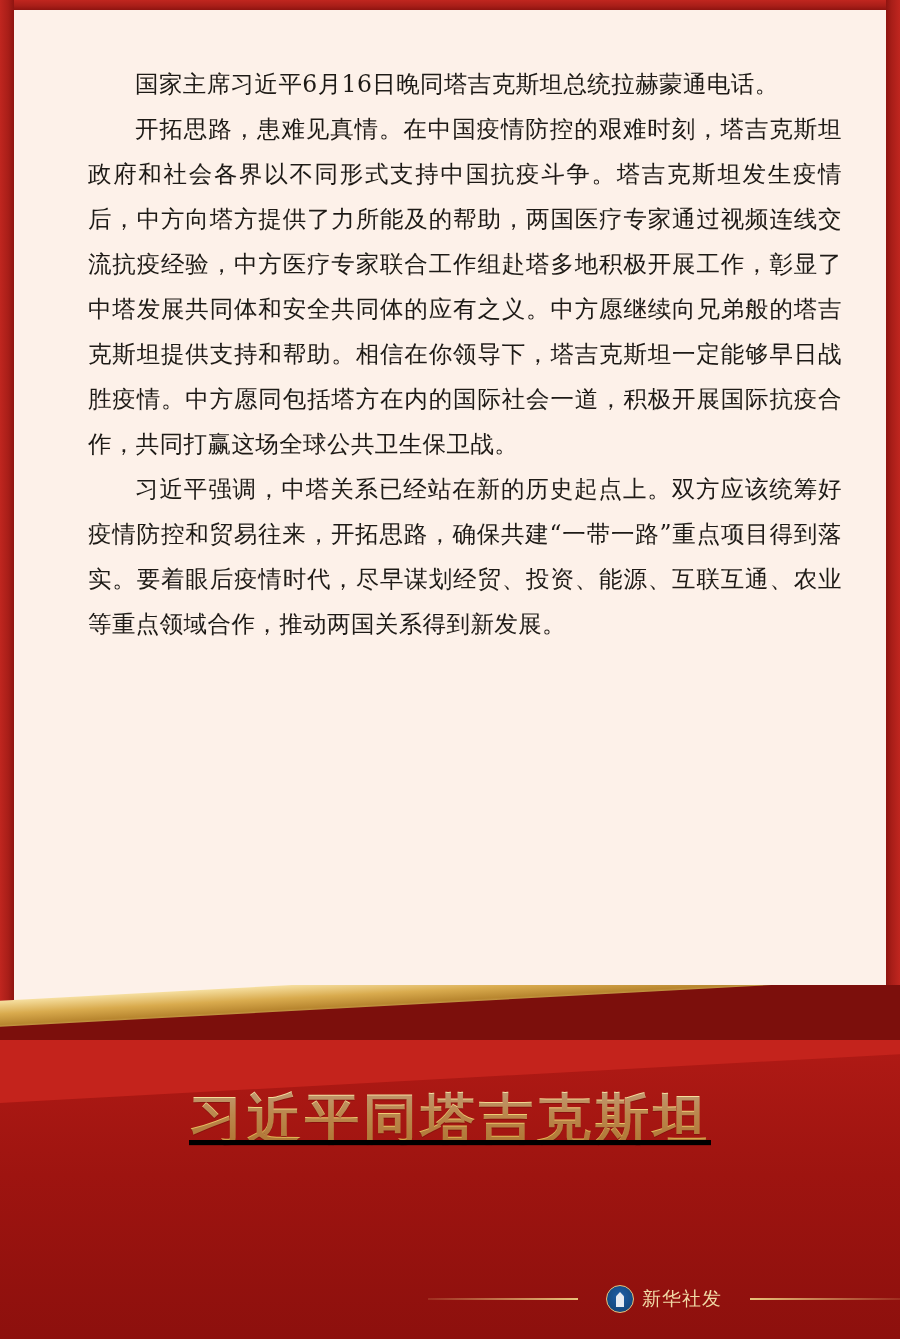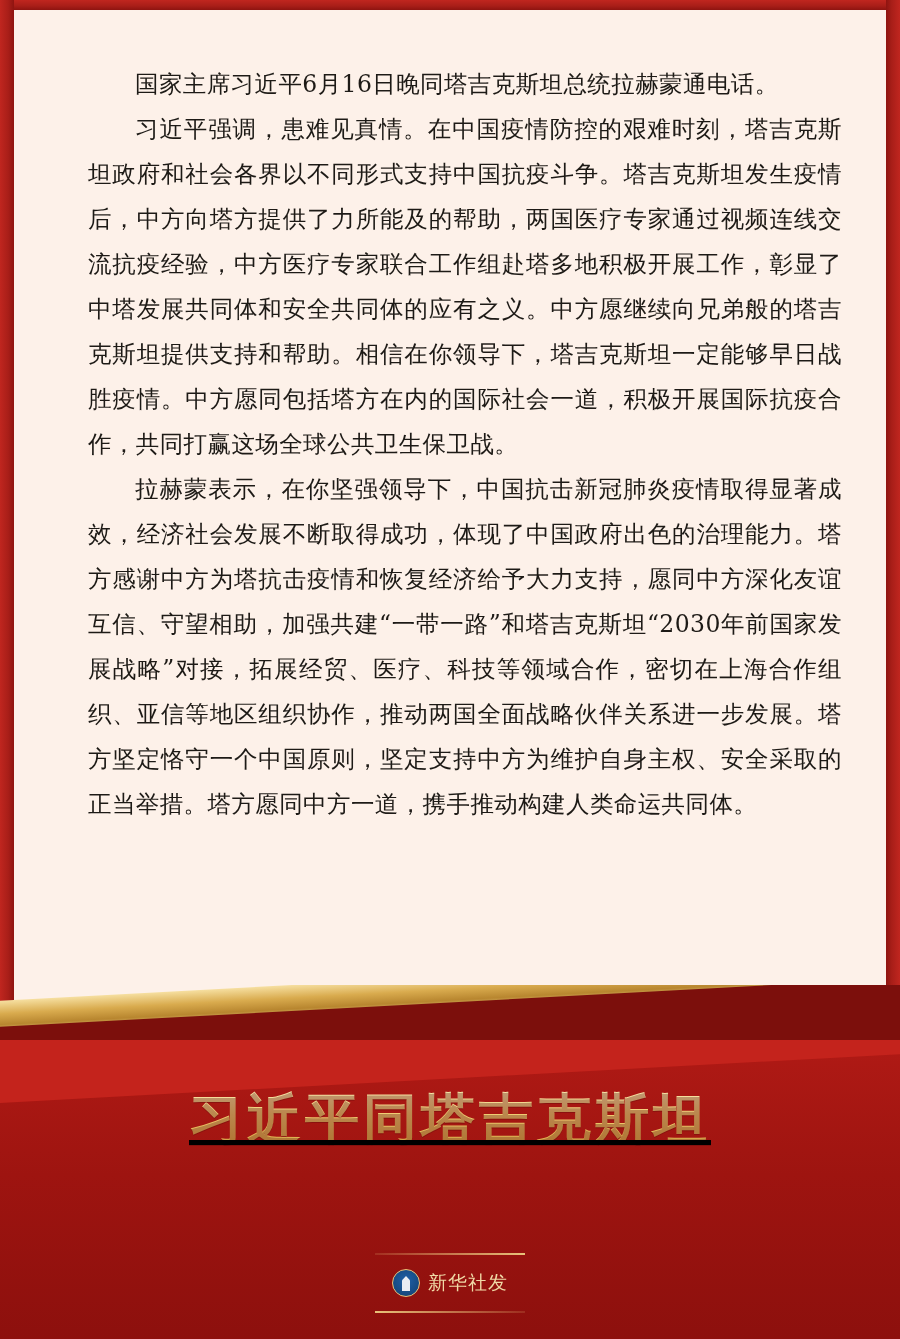--- a/index.html
+++ b/index.html
@@ -123,23 +123,22 @@
     background-clip: text;
     -webkit-text-fill-color: transparent;
     text-shadow: 0 1px 0 rgba(90,10,8,0.35);
   }
   .footer {
     position: absolute;
     left: 0; right: 0;
     bottom: 26px;
     display: flex;
     align-items: center;
-    justify-content: flex-start;
-    gap: 14px;
-    flex-direction: column;
+    justify-content: flex-end;
+    gap: 28px;
   }
   .rule {
     width: 150px;
     height: 2px;
     background: linear-gradient(to right, rgba(240,205,130,0.15), #e8c27a);
   }
   .rule.right {
     background: linear-gradient(to left, rgba(240,205,130,0.15), #e8c27a);
   }
   .agency {
@@ -179,22 +178,22 @@
 
 <div class="poster">
 
   <div class="edge-top"></div>
   <div class="edge-left"></div>
   <div class="edge-right"></div>
 
   <div class="paper">
     <div class="body-text">
       <p>国家主席习近平6月16日晚同塔吉克斯坦总统拉赫蒙通电话。</p>
-      <p>习近平强调，患难见真情。在中国疫情防控的艰难时刻，塔吉克斯坦政府和社会各界以不同形式支持中国抗疫斗争。塔吉克斯坦发生疫情后，中方向塔方提供了力所能及的帮助，两国医疗专家通过视频连线交流抗疫经验，中方医疗专家联合工作组赴塔多地积极开展工作，彰显了中塔发展共同体和安全共同体的应有之义。中方愿继续向兄弟般的塔吉克斯坦提供支持和帮助。相信在你领导下，塔吉克斯坦一定能够早日战胜疫情。中方愿同包括塔方在内的国际社会一道，积极开展国际抗疫合作，共同打赢这场全球公共卫生保卫战。</p>
-      <p>拉赫蒙表示，在你坚强领导下，中国抗击新冠肺炎疫情取得显著成效，经济社会发展不断取得成功，体现了中国政府出色的治理能力。塔方感谢中方为塔抗击疫情和恢复经济给予大力支持，愿同中方深化友谊互信、守望相助，加强共建“一带一路”和塔吉克斯坦“2030年前国家发展战略”对接，拓展经贸、医疗、科技等领域合作，密切在上海合作组织、亚信等地区组织协作，推动两国全面战略伙伴关系进一步发展。塔方坚定恪守一个中国原则，坚定支持中方为维护自身主权、安全采取的正当举措。塔方愿同中方一道，携手推动构建人类命运共同体。</p>
+      <p>开拓思路，患难见真情。在中国疫情防控的艰难时刻，塔吉克斯坦政府和社会各界以不同形式支持中国抗疫斗争。塔吉克斯坦发生疫情后，中方向塔方提供了力所能及的帮助，两国医疗专家通过视频连线交流抗疫经验，中方医疗专家联合工作组赴塔多地积极开展工作，彰显了中塔发展共同体和安全共同体的应有之义。中方愿继续向兄弟般的塔吉克斯坦提供支持和帮助。相信在你领导下，塔吉克斯坦一定能够早日战胜疫情。中方愿同包括塔方在内的国际社会一道，积极开展国际抗疫合作，共同打赢这场全球公共卫生保卫战。</p>
+      <p>习近平强调，中塔关系已经站在新的历史起点上。双方应该统筹好疫情防控和贸易往来，开拓思路，确保共建“一带一路”重点项目得到落实。要着眼后疫情时代，尽早谋划经贸、投资、能源、互联互通、农业等重点领域合作，推动两国关系得到新发展。</p>
     </div>
   </div>
 
   <div class="band">
     <div class="gold"></div>
     <div class="dark"></div>
   </div>
 
   <div class="red-block"></div>
 

